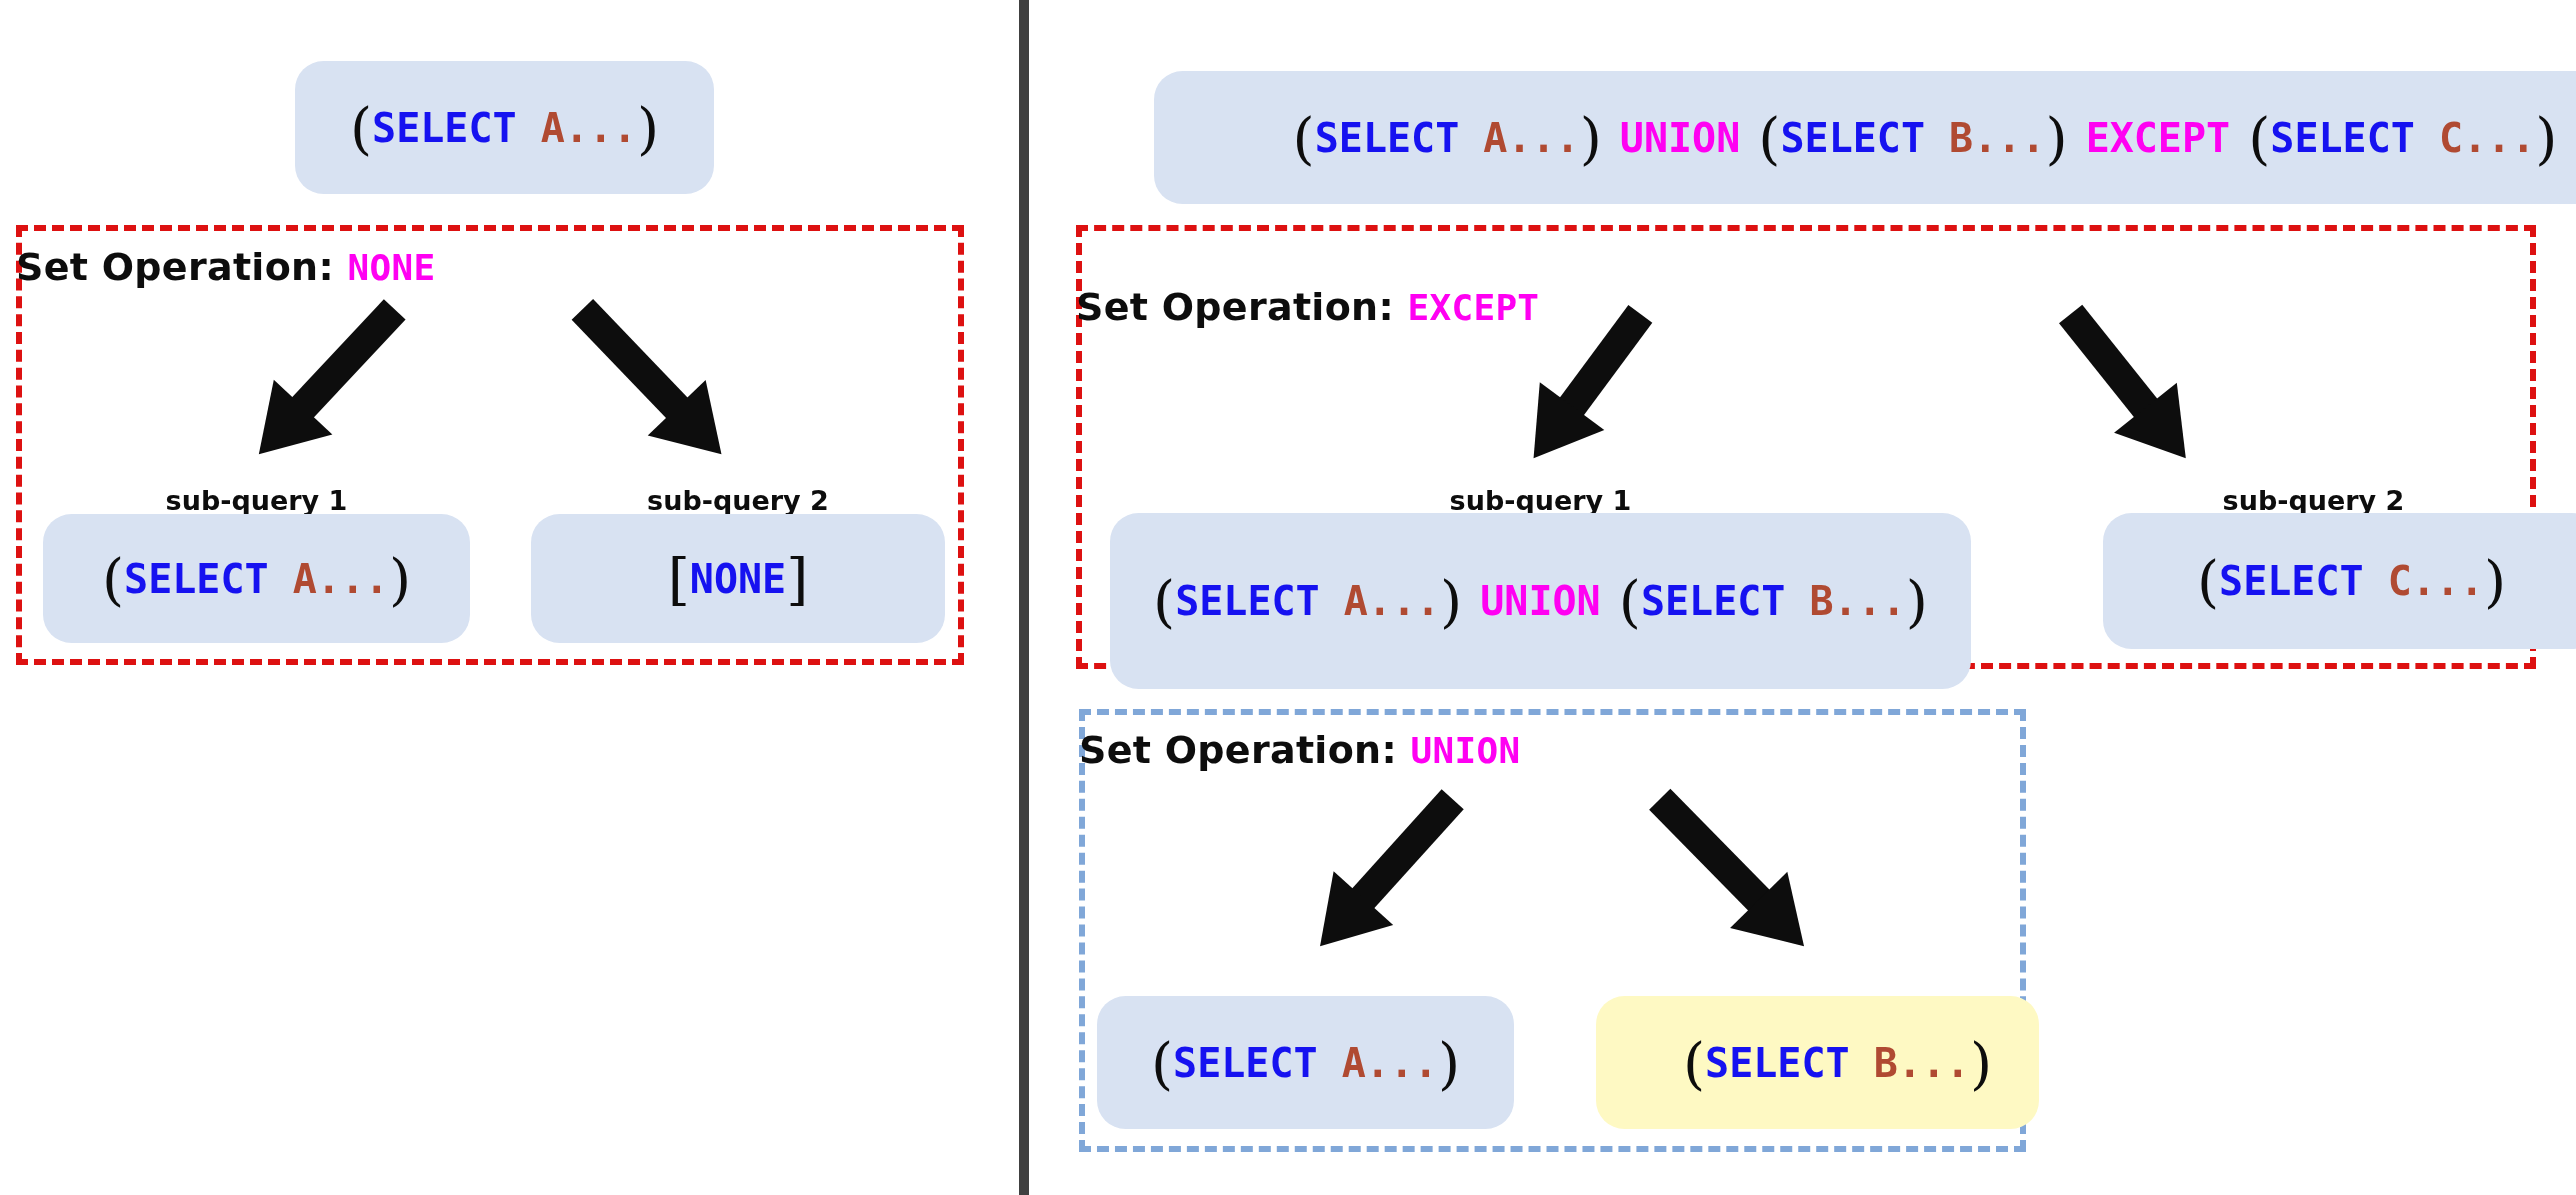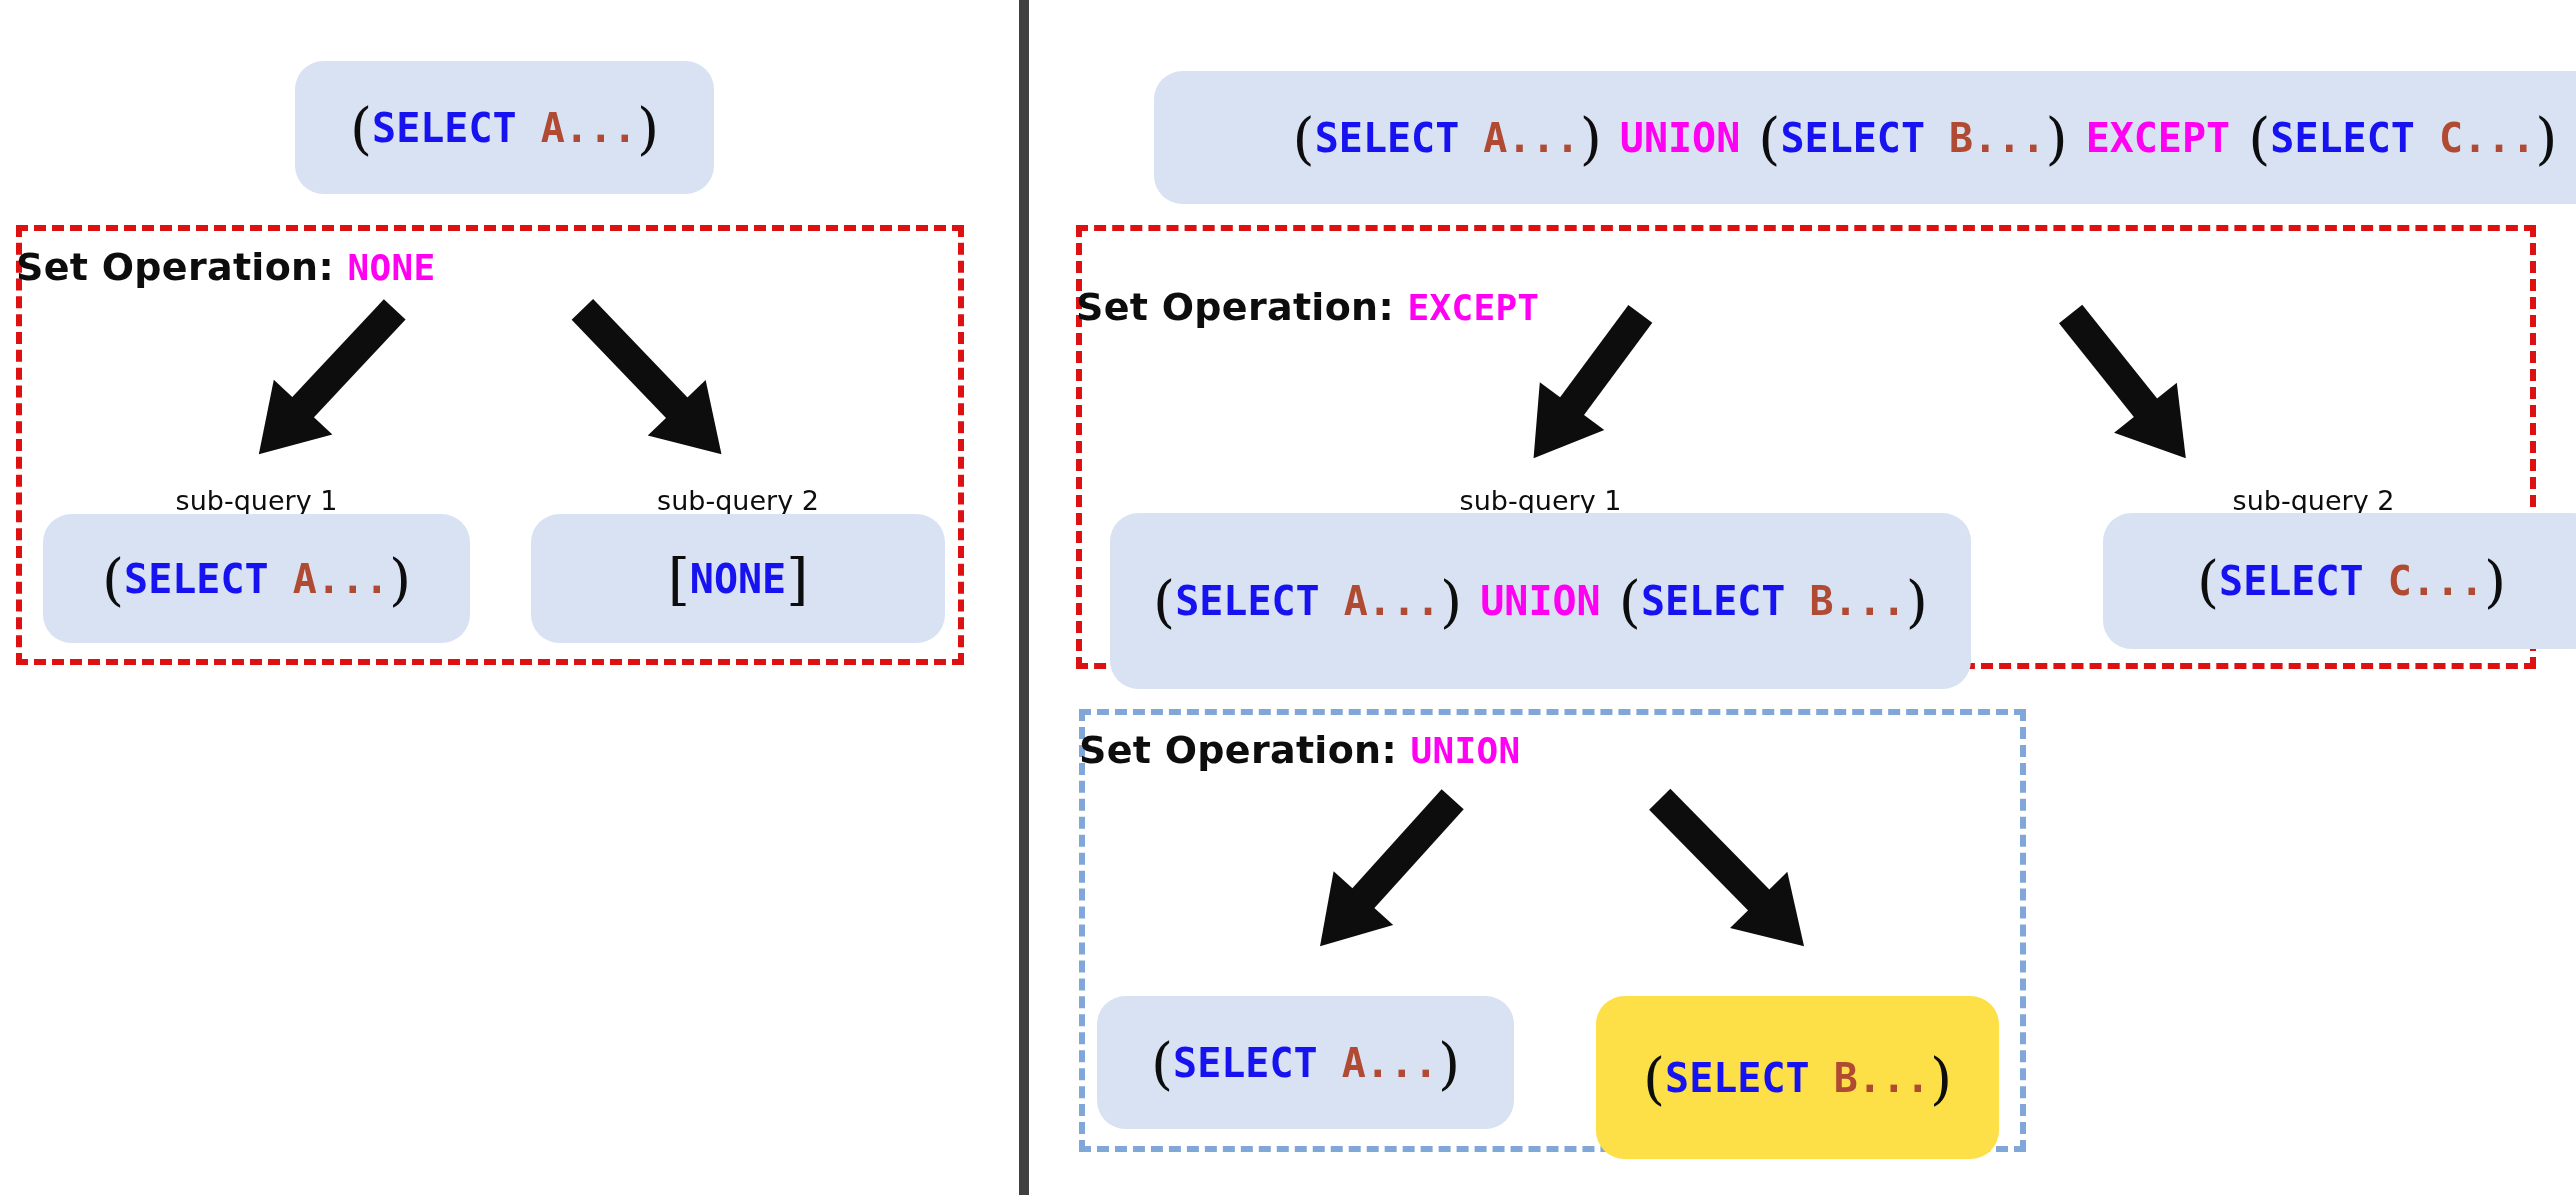--- a/index.html
+++ b/index.html
@@ -22,21 +22,21 @@
   .dash{position:absolute;border:6.5px dashed #cc0000;}
   .setop{
     position:absolute;font-size:38px;font-weight:bold;
     letter-spacing:0.3px;white-space:nowrap;line-height:1.1;
   }
   .setop .val{
     font-family:"DejaVu Sans Mono","Liberation Mono",monospace;
     font-weight:bold;font-size:36px;
   }
   .subq-label{
-    position:absolute;font-weight:normal;font-size:27px;text-align:center;
+    position:absolute;font-weight:bold;font-size:27px;text-align:center;
     white-space:nowrap;line-height:1;
   }
   .divider{position:absolute;top:0;height:1196px;}
   #arrow-layer{position:absolute;left:0;top:0;pointer-events:none;}
 </style>
 </head>
 <body>
 
 <div class="qbox" style="left: 295px; top: 61px; width: 419px; height: 133px; background: rgb(216, 226, 242);">
   <div class="qtext"><span class="paren" style="color: rgb(13, 13, 13);">(</span><span style="color: rgb(22, 18, 240);">SELECT </span><span style="color: rgb(176, 74, 50);">A...</span><span class="paren" style="color: rgb(13, 13, 13);">)</span></div>
@@ -82,21 +82,21 @@
 
 <div class="dash blue-dash" style="left: 1079px; top: 709px; width: 935px; height: 431px; border-color: rgb(128, 167, 216);"></div>
 
 <div class="setop" style="left: 1079px; top: 730px; width: 948px; color: rgb(13, 13, 13);">
   <span>Set Operation: </span><span class="val mag" style="color: rgb(255, 0, 242);">UNION</span>
 </div>
 
 <div class="qbox" style="left: 1097px; top: 996px; width: 417px; height: 133px; background: rgb(216, 226, 242);">
   <div class="qtext"><span class="paren" style="color: rgb(13, 13, 13);">(</span><span style="color: rgb(22, 18, 240);">SELECT </span><span style="color: rgb(176, 74, 50);">A...</span><span class="paren" style="color: rgb(13, 13, 13);">)</span></div>
 </div>
-<div class="qbox" style="left: 1596px; top: 996px; width: 403px; height: 163px; background: #fde047;">
+<div class="qbox" style="left: 1596px; top: 996px; width: 403px; height: 133px; background: #fef9c3; padding-left: 40px;">
   <div class="qtext"><span class="paren" style="color: rgb(13, 13, 13);">(</span><span style="color: rgb(22, 18, 240);">SELECT </span><span style="color: rgb(176, 74, 50);">B...</span><span class="paren" style="color: rgb(13, 13, 13);">)</span></div>
 </div>
 
 <svg id="arrow-layer" width="2576" height="1196" viewBox="0 0 3981 1848">
     <g>
       <line x1="610" y1="478" x2="460.18681934155705" y2="637.8007260356725" stroke="#0d0d0d" stroke-width="46"></line>
       <polygon points="400,702 423.16280623144775,586.641929595349 513.6254195448183,671.4506295766339" fill="#0d0d0d"></polygon>
     </g>
     <g>
       <line x1="900" y1="478" x2="1054.0630992044253" y2="638.5122521943779" stroke="#0d0d0d" stroke-width="46"></line>

